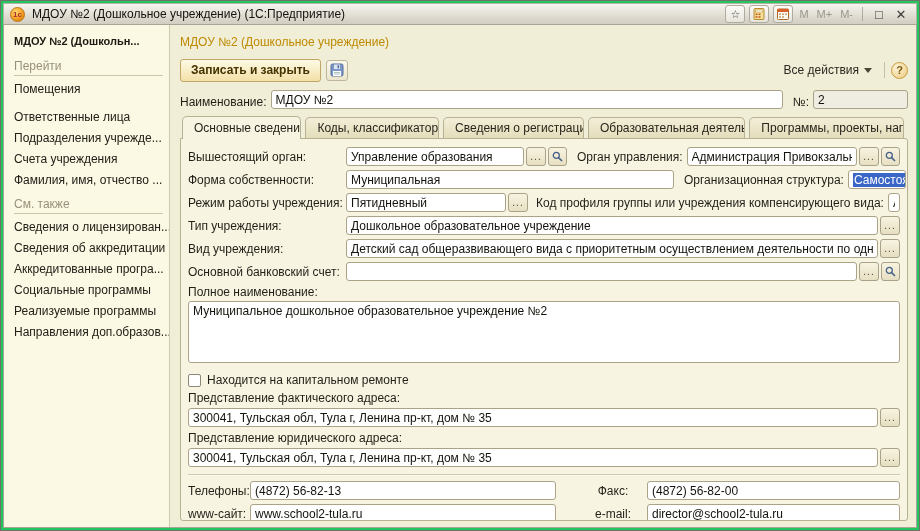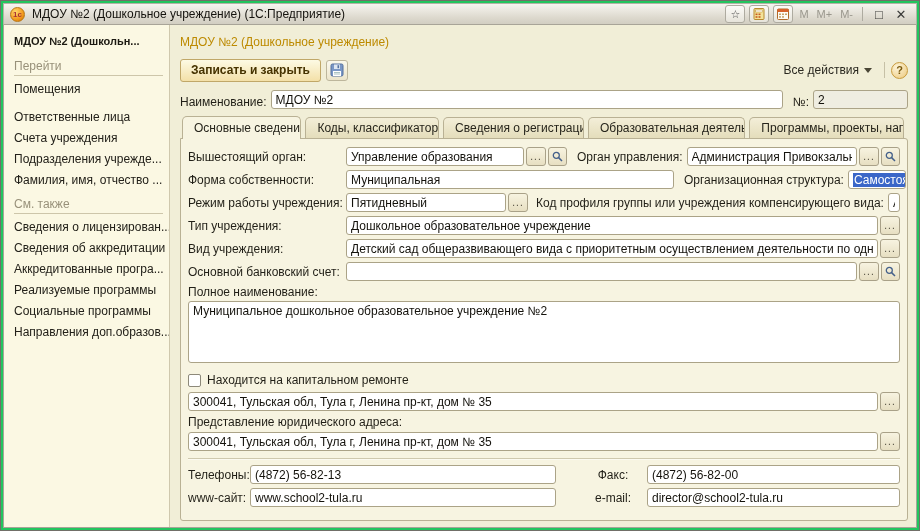--- a/index.html
+++ b/index.html
@@ -147,29 +147,29 @@
     </div>
   </div>
 
   <div class="app-body">
 
     <div class="sidebar">
       <div class="sb-title">МДОУ №2 (Дошкольн...</div>
       <div class="sb-header">Перейти</div>
       <div class="sb-item gap-after">Помещения</div>
       <div class="sb-item">Ответственные лица</div>
+      <div class="sb-item">Подразделения учрежде...</div>
       <div class="sb-item">Счета учреждения</div>
-      <div class="sb-item">Подразделения учрежде...</div>
       <div class="sb-item">Фамилия, имя, отчество ...</div>
       <div class="sb-header">См. также</div>
       <div class="sb-item">Сведения о лицензирован...</div>
       <div class="sb-item">Сведения об аккредитации</div>
       <div class="sb-item">Аккредитованные програ...</div>
+      <div class="sb-item">Социальные программы</div>
       <div class="sb-item">Реализуемые программы</div>
-      <div class="sb-item">Социальные программы</div>
       <div class="sb-item">Направления доп.образов...</div>
     </div>
 
     <div class="main">
 
       <div class="page-title">МДОУ №2 (Дошкольное учреждение)</div>
 
       <div class="toolbar">
         <button class="btn-primary">Записать и закрыть</button>
         <div class="btn-icon">
@@ -282,20 +282,21 @@
         <div class="lbl full-label">Полное наименование:</div>
         <textarea class="inp" style="">Муниципальное дошкольное образовательное учреждение №2</textarea>
 
         
         <div class="cb-row">
           <div class="checkbox"></div>
           <span class="lbl">Находится на капитальном ремонте</span>
         </div>
 
         
+        <div class="lbl full-label">Представление фактического адреса:</div>
         <div class="row">
           <input class="inp grow" value="300041, Тульская обл, Тула г, Ленина пр-кт, дом № 35" style="">
           <div class="btn-dots">...</div>
         </div>
 
         
         <div class="lbl full-label">Представление юридического адреса:</div>
         <div class="row">
           <input class="inp grow" value="300041, Тульская обл, Тула г, Ленина пр-кт, дом № 35" style="">
           <div class="btn-dots">...</div>

